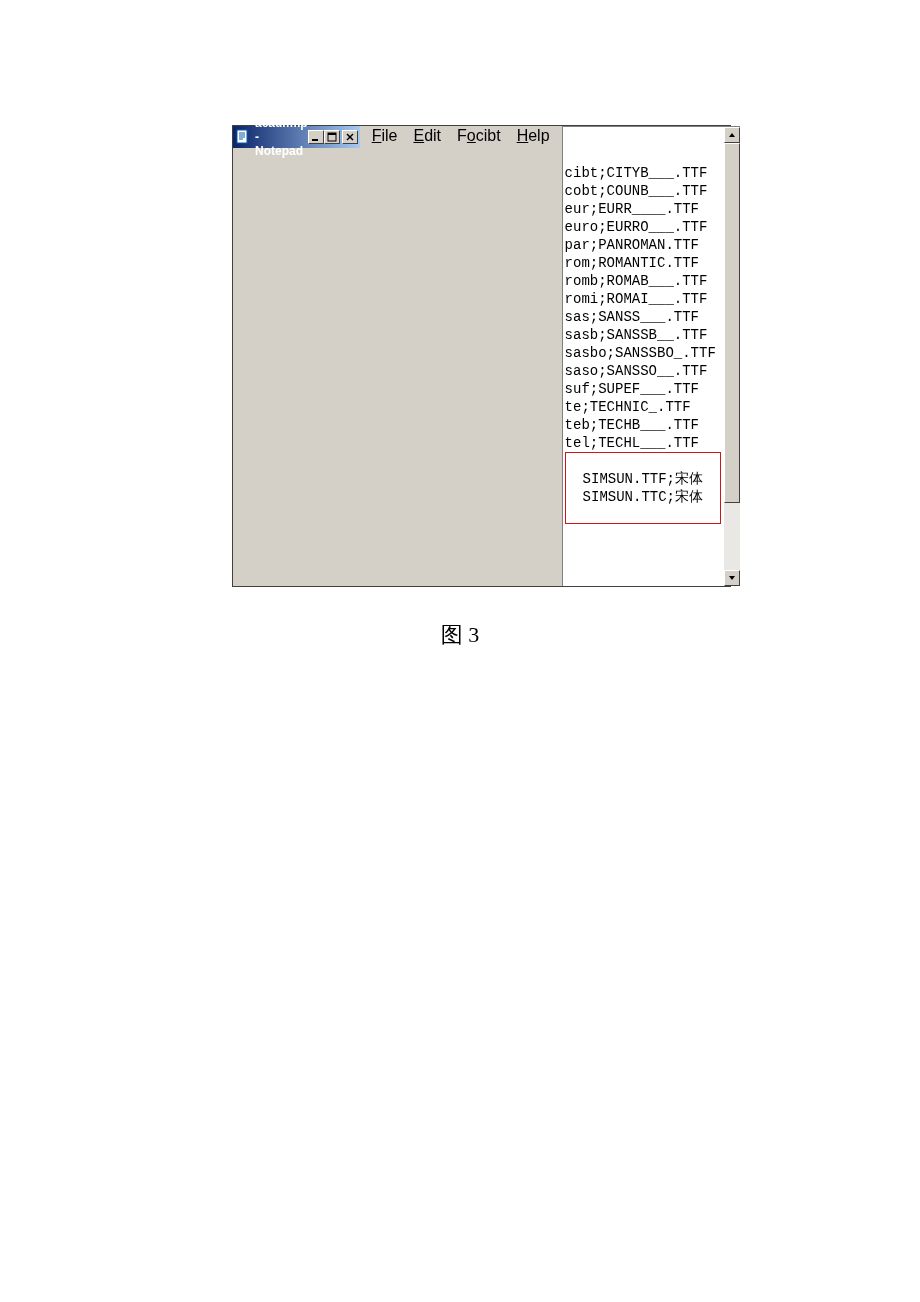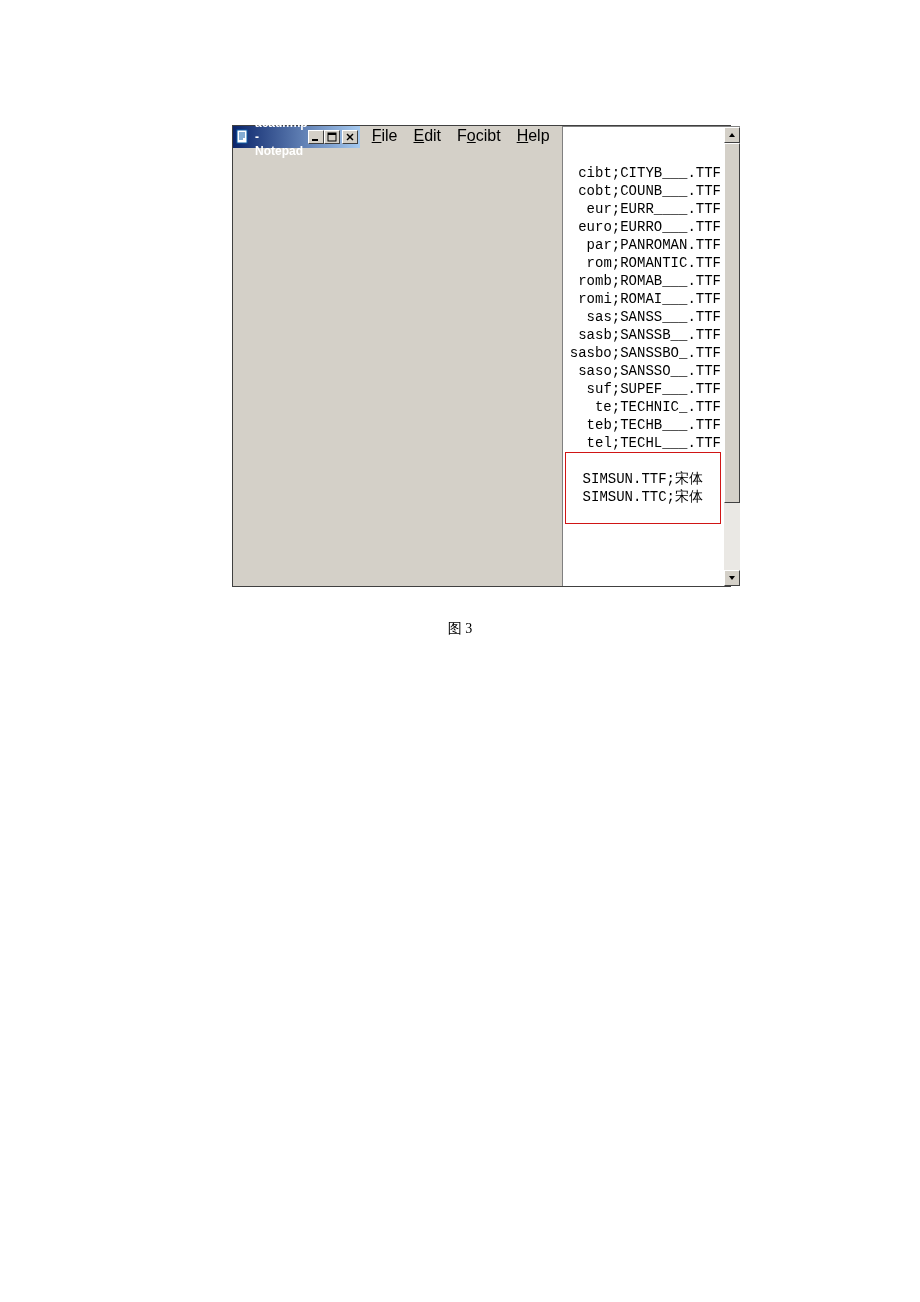--- a/index.html
+++ b/index.html
@@ -82,21 +82,21 @@
       flex: 1;
       font-family: "Courier New", monospace;
       font-size: 14px;
       line-height: 18px;
       padding: 1px 2px;
       white-space: pre;
       overflow: hidden;
       position: relative;
       color: #000;
     }
-    .line { display: block; text-align: right; }
+    .line { display: block; }
     .highlight-box {
       border: 1px solid #d01515;
       display: inline-block;
       padding: 17px;
     }
     .cursor-i {
       position: absolute;
       left: 348px;
       top: 111px;
       font-family: Georgia, serif;
@@ -135,21 +135,21 @@
       border: 1px solid;
       border-color: #ffffff #404040 #404040 #ffffff;
     }
     .scroll-btn svg { width: 8px; height: 8px; }
     .caption {
       position: absolute;
       left: 0;
       top: 620px;
       width: 920px;
       text-align: center;
-      font-size: 14px;
+      font-size: 22px;
       font-family: "SimSun", serif;
       color: #000;
     }
   </style>
 </head>
 <body>
 
 <div class="window">
   <div class="titlebar">
     <span class="titlebar-icon">

